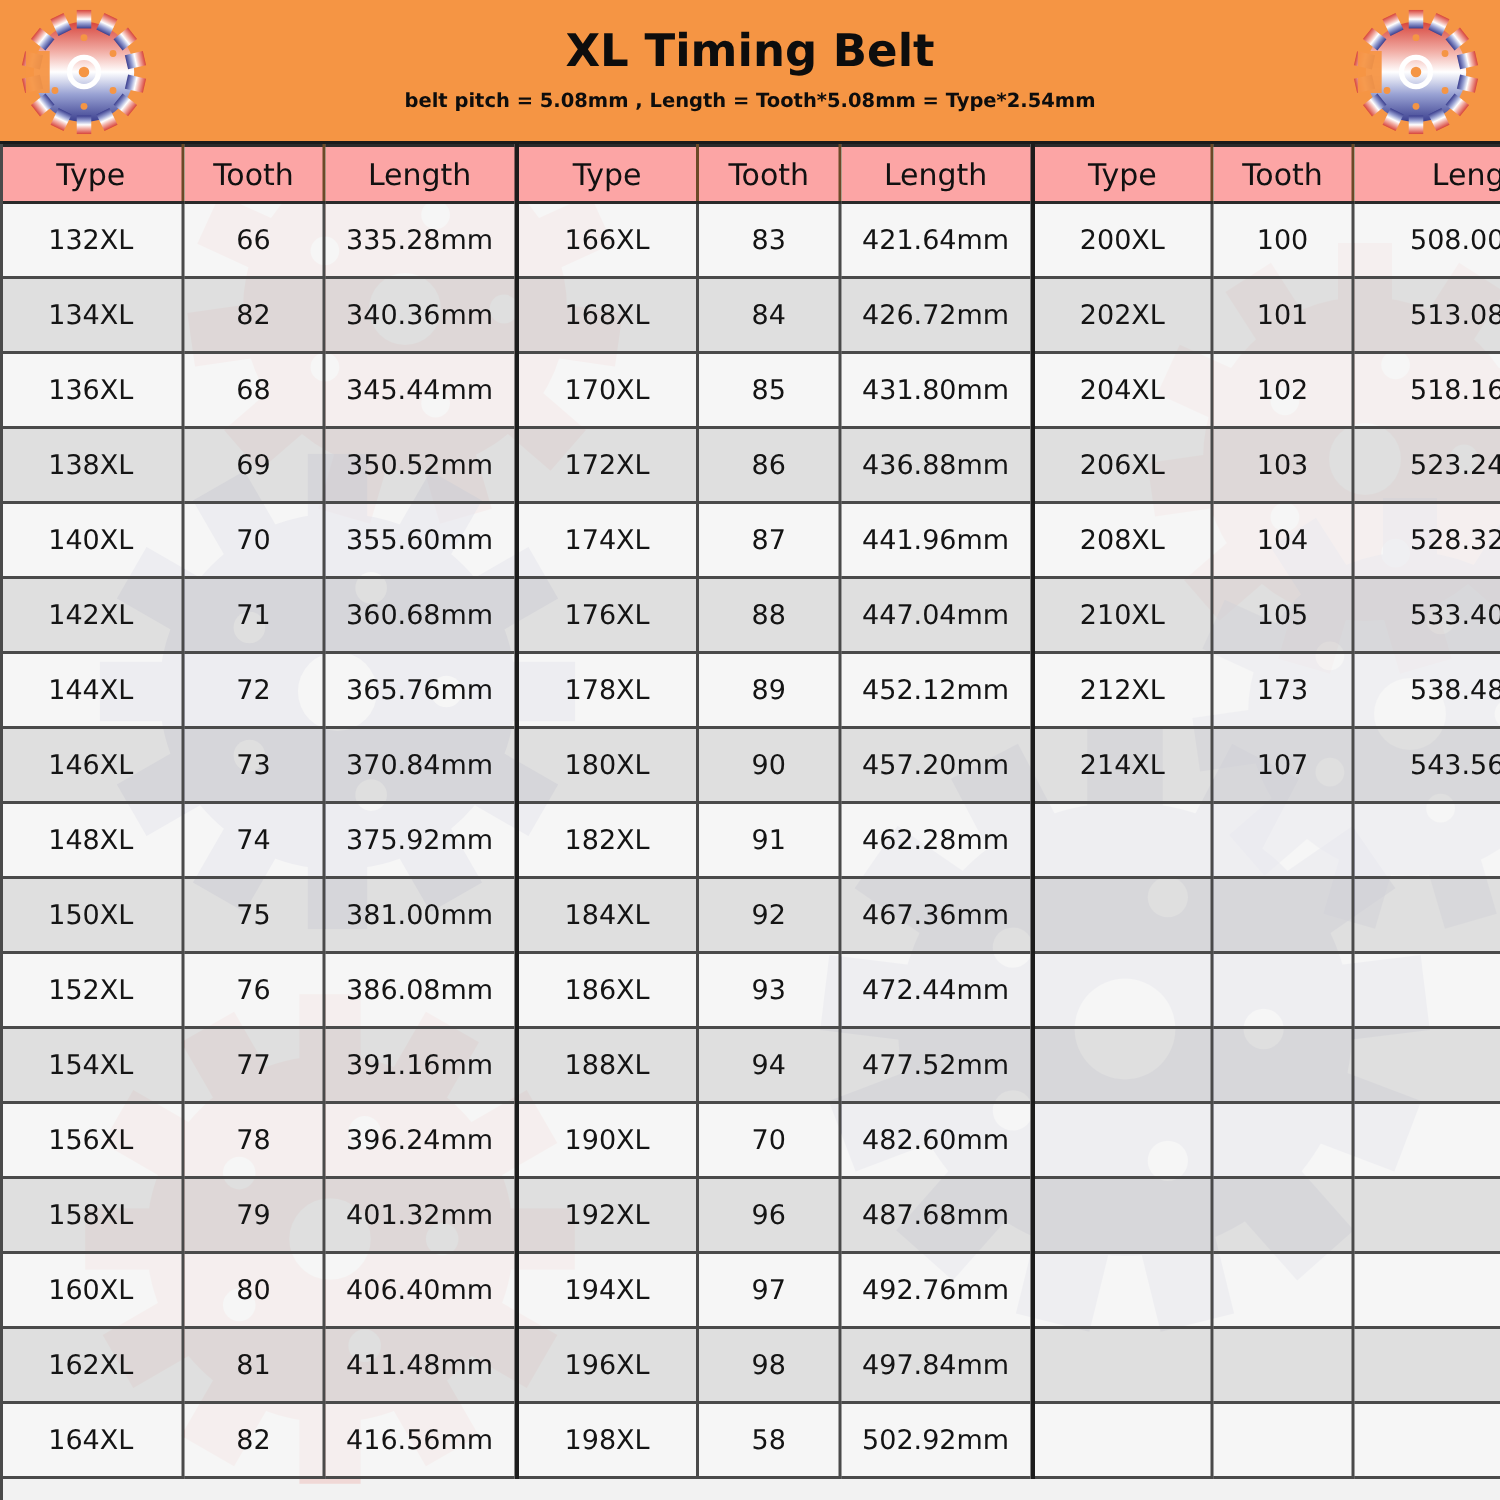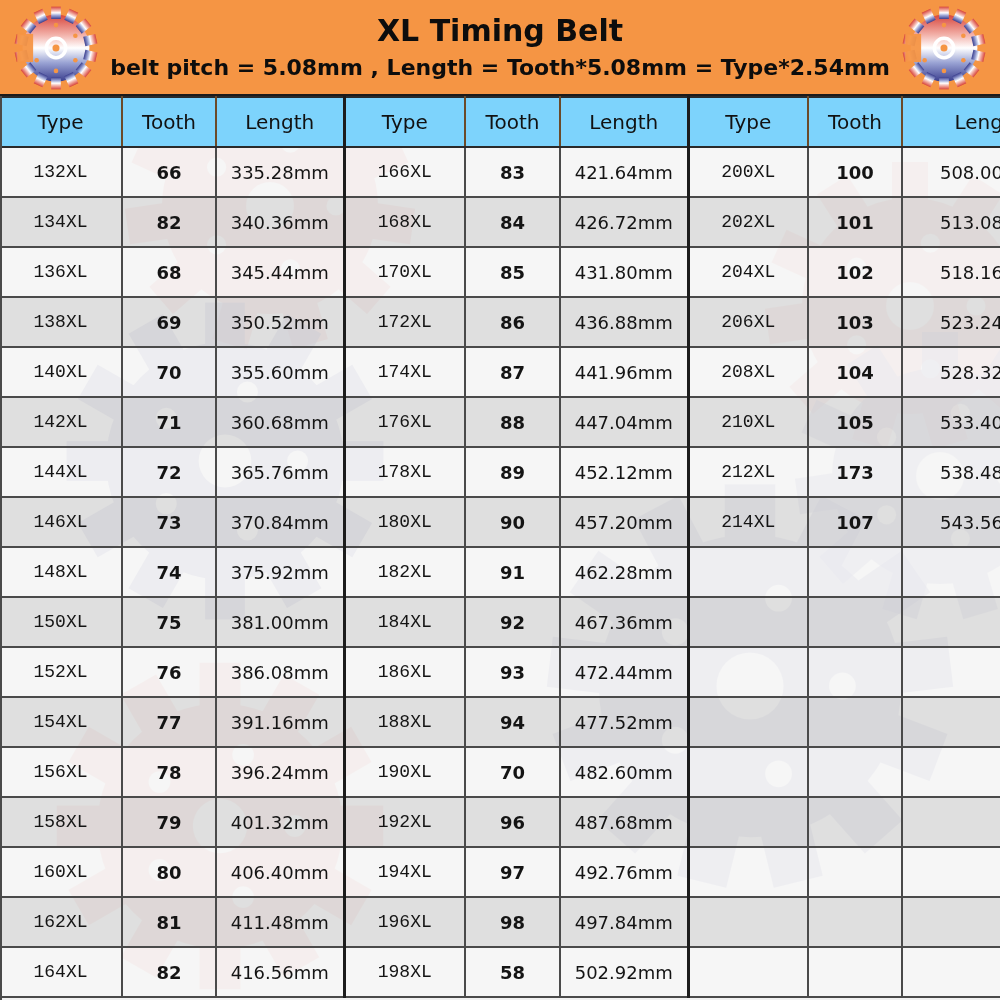--- a/index.html
+++ b/index.html
@@ -56,21 +56,21 @@
   }
   .banner-title {
     font-size: 30px;
     font-weight: bold;
     color: #0d0d0d;
     line-height: 1;
     letter-spacing: 0px;
     margin-bottom: 11px;
   }
   .banner-sub {
-    font-size: 22px;
+    font-size: 13px;
     font-weight: bold;
     color: #0d0d0d;
     line-height: 1;
   }
   .gear-left  { position: absolute; left: 6px;  top: 4px; }
   .gear-right { position: absolute; right: 6px; top: 4px; }
 
   
   .tablewrap {
     position: absolute;
@@ -92,36 +92,36 @@
     padding: 0 8px;
     box-sizing: border-box;
     text-align: center;
     vertical-align: middle;
     font-size: 18px;
     color: #141414;
     white-space: nowrap;
     overflow: hidden;
   }
   table.belt th {
-    background: #7dd3fc;
+    background: #fca5a5;
     border-right: 2px solid #6b4a28;
     border-bottom: 2px solid #2a2a2a;
     border-top: 2px solid #2a2a2a;
     font-size: 20px;
     font-weight: normal;
     color: #111111;
-    height: 50px;
+    height: 38px;
   }
   table.belt th.grp-end, table.belt td.grp-end {
     border-right: 3px solid #1c1c1c;
   }
   table.belt tr.even td { background: rgba(247,247,247,0.72); }
   table.belt tr.odd  td { background: rgba(215,215,215,0.72); }
-  table.belt td.c-type   { font-weight: normal; font-family: Liberation Mono, monospace; }
-  table.belt td.c-tooth  { font-weight: bold; }
+  table.belt td.c-type   { font-weight: normal; }
+  table.belt td.c-tooth  { font-weight: normal; }
   table.belt td.c-length { font-weight: normal; }
 
   
   col.w-type   { width: 122px; }
   col.w-tooth  { width: 94px;  }
   col.w-length { width: 128px; }
   col.w-type2  { width: 121px; }
   col.w-tooth2 { width: 95px;  }
   col.w-length2{ width: 128px; }
   col.w-type3  { width: 120px; }

